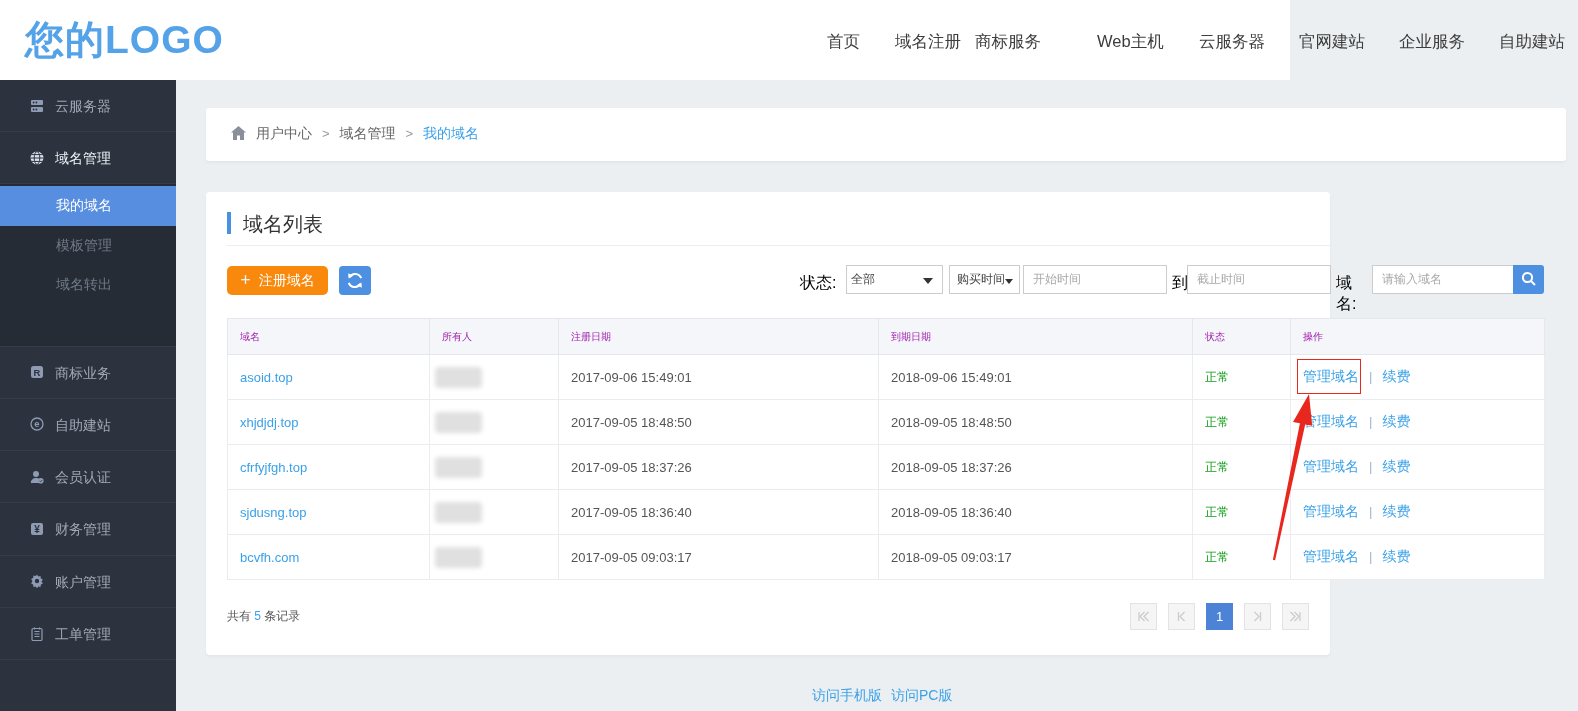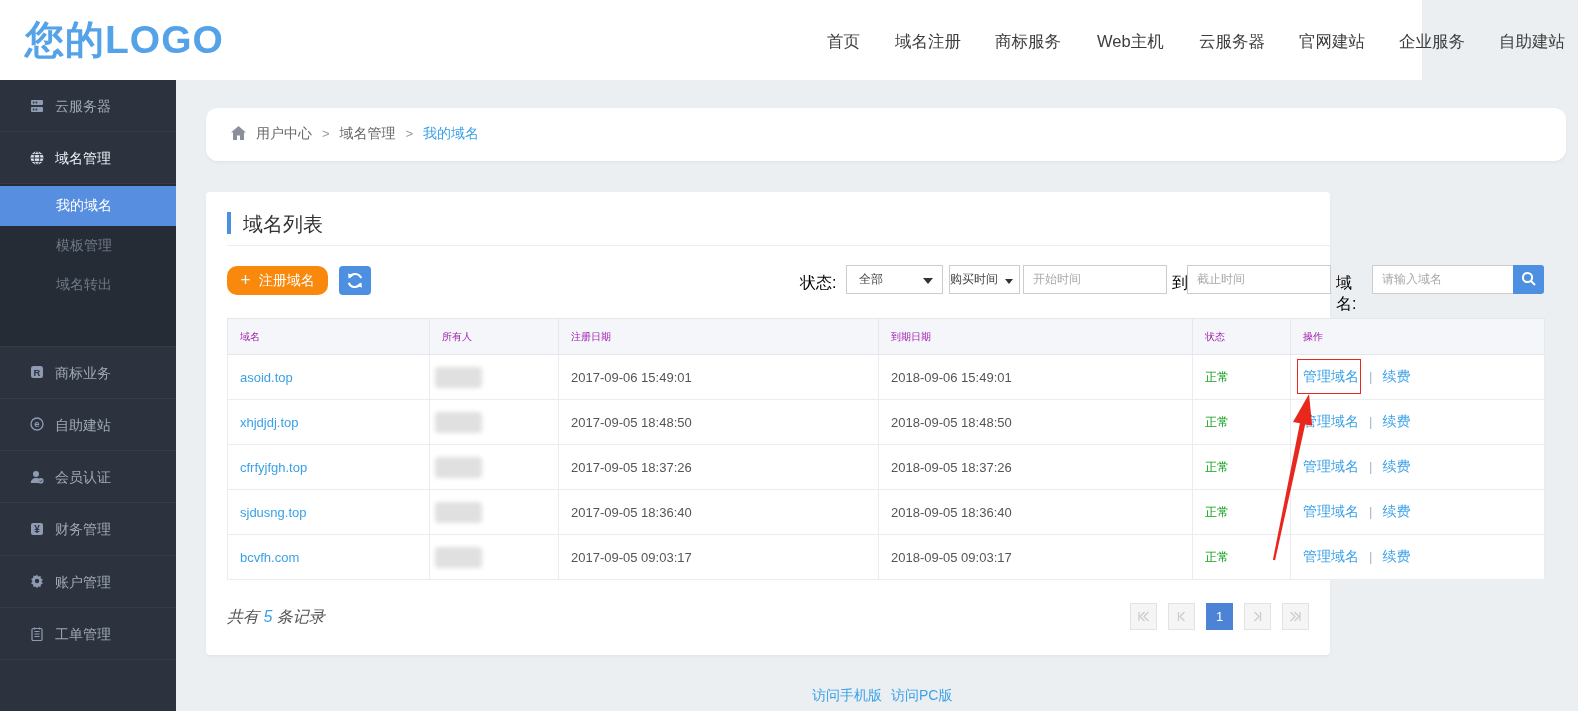--- a/index.html
+++ b/index.html
@@ -1,79 +1,79 @@
 <!DOCTYPE html>
 <html lang="zh"><head>
 <meta charset="utf-8">
 <title>域名列表</title>
 <style>
 * { margin:0; padding:0; box-sizing:border-box; }
 html,body { width:1578px; height:711px; overflow:hidden; }
 body { font-family:"Liberation Sans", sans-serif; background:#ebeff2; position:relative; }
 
-.header { position:absolute; left:0; top:0; width:1422px; height:80px; background:#fff; }
+.header { position:absolute; left:0; top:0; width:1290px; height:80px; background:#fff; }
 .logo { position:absolute; left:25px; top:13px; font-size:39px; font-weight:bold; color:#54a2e8; letter-spacing:1px; }
 .topnav span { position:absolute; top:31px; font-size:16.5px; color:#3d3d3d; white-space:nowrap; }
 
 .sidebar { position:absolute; left:0; top:80px; width:176px; height:631px; background:#2c333e; }
 .sitem { position:relative; height:52.3px; line-height:52.3px; color:#9fa9b5; font-size:14px; padding-left:55px; border-bottom:1px solid #353d49; }
 .sitem .ic { position:absolute; left:30px; top:50%; margin-top:-7px; width:14px; height:14px; }
 .sitem.h52 { height:52px; line-height:52px; }
 .subnav { background:#262c36; padding-top:2px; height:162.5px; border-bottom:1px solid #353d49; }
 .subnav .si { height:39.6px; line-height:39.6px; padding-left:56px; font-size:14px; color:#6f7a87; }
 .subnav .si.act { background:#588ee0; color:#fff; }
 
-.bread { position:absolute; left:206px; top:108px; width:1360px; height:53px; background:#fff; border-radius:12px; box-shadow:0 2px 3px rgba(0,0,0,0.04); font-size:14px; color:#666;text-align:center; }
+.bread { position:absolute; left:206px; top:108px; width:1360px; height:53px; background:#fff; border-radius:3px; box-shadow:0 2px 3px rgba(0,0,0,0.04); font-size:14px; color:#666;text-align:center; }
 .bread .inner { position:absolute; left:25px; top:17px; }
 .bread .sep { color:#999; margin:0 10px; font-size:13px; }
 .bread .cur { color:#3aa1e8; }
 .bread svg { vertical-align:-2px; margin-right:6px; }
 .panel { position:absolute; left:206px; top:192px; width:1124px; height:463px; background:#fff; border-radius:4px; box-shadow:0 2px 3px rgba(0,0,0,0.04); }
 .ptitle { position:absolute; left:21px; top:19px; font-size:20px; color:#333; }
 .ptitle .bar { display:inline-block; width:4px; height:22px; background:#4a90e2; vertical-align:-3px; margin-right:12px; }
 .phr { position:absolute; left:21px; top:53px; width:1318px; height:1px; background:#ededed; }
 
-.btn-orange { position:absolute; left:21px; top:74px; width:101px; height:29px; background:#f8890d; border-radius:10px; color:#fff; font-size:14px; text-align:center; line-height:29px; }
+.btn-orange { position:absolute; left:21px; top:74px; width:101px; height:29px; background:#f8890d; border-radius:5px; color:#fff; font-size:14px; text-align:center; line-height:29px; }
 .btn-orange .plus { font-size:18px; font-weight:400; color:#e9f5ef; margin-right:8px; vertical-align:-1px; }
 .btn-blue { position:absolute; left:133px; top:74px; width:32px; height:29px; background:#4d8fe0; border-radius:4px; text-align:center; line-height:29px; }
 .flabel { position:absolute; }
-.fsel, .finput { position:absolute; top:73px; height:29px; border:1px solid #ccc; background:#fff; font-size:12px; color:#444; line-height:27px; padding-left:12px; }
+.fsel, .finput { position:absolute; top:73px; height:29px; border:1px solid #ccc; background:#fff; font-size:12px; color:#444; line-height:27px; padding-left:4px; }
 .fsel .tri { position:absolute; right:9px; top:12px; width:0; height:0; border-left:5px solid transparent; border-right:5px solid transparent; border-top:6px solid #333; }
 .finput { color:#a9a9a9; padding-left:9px; }
 .btn-search { position:absolute; top:73px; width:31px; height:29px; background:#4d8fe0; border-radius:0 3px 3px 0; text-align:center; }
 
 .tbl { position:absolute; left:21px; top:126px; width:1317px; border-collapse:collapse; table-layout:fixed; font-size:13px; color:#555; }
 .tbl th { background:#f4f6f9; height:36px; font-weight:normal; color:#a21caf; text-align:left; padding-left:12px; border:1px solid #e4e8ec; font-size:10px; }
 .tbl td { height:45px; border:1px solid #eaedf0; padding-left:12px; background:#fff; }
 .tbl a { color:#3aa1e8; text-decoration:none; }
 .ok { color:#12a01a; font-size:12px; }
 .blur { width:47px; height:21px; background:#e0e0e0; border-radius:4px; filter:blur(2px); margin-left:-7px; }
 .opsep { color:#9bb6d0; margin:0 10px; }
 .tbl td.op a { font-size:14px; }
 
-.total { position:absolute; left:21px; top:411px; font-size:16px; color:#555; line-height:27px;font-style:italic; }
+.total { position:absolute; left:21px; top:411px; font-size:12px; color:#555; line-height:27px; }
 .total b { color:#3aa1e8; font-weight:normal; }
 .pager { position:absolute; top:411px; right:21px; font-size:0; }
 .pg { display:inline-block; width:27px; height:27px; margin-left:11px; font-size:13px; background:#f5f5f5; border:1px solid #e3e3e3; text-align:center; line-height:25px; vertical-align:top; }
 .pg.on { background:#4c83d6; border-color:#4c83d6; color:#fff; font-size:13px; }
 
 .flinks { position:absolute; top:687px; left:812px; font-size:14px; color:#3aa1e8; }
 .flinks span { margin-right:9px; }
 
 .redbox { position:absolute; left:1297px; top:359px; width:64px; height:35px; border:1px solid #e8281e; }
 .arrow { position:absolute; left:0; top:0; width:1578px; height:711px; pointer-events:none; }
 </style>
 </head>
 <body>
 <div class="header">
   <div class="logo">您的LOGO</div>
   <div class="topnav">
     <span style="left:827px">首页</span>
     <span style="left:895px">域名注册</span>
-    <span style="left:995px">商标服务</span>
+    <span style="left:975px">商标服务</span>
     <span style="left:1097px">Web主机</span>
     <span style="left:1199px">云服务器</span>
     <span style="left:1299px">官网建站</span>
     <span style="left:1399px">企业服务</span>
     <span style="left:1499px">自助建站</span>
   </div>
 </div>
 
 <div class="sidebar">
   <div class="sitem h52"><svg class="ic" viewBox="0 0 14 14">
@@ -148,21 +148,21 @@
         <g fill="none" stroke="#fff" stroke-width="2.2">
           <path d="M15.2 6.2A6.6 6.6 0 0 0 3.4 5.2"></path>
           <path d="M2.8 10.8A6.6 6.6 0 0 0 14.6 11.8"></path>
         </g>
         <path fill="#fff" d="M2.2 1.2l0.4 5.2 4.6-2.6z"></path>
         <path fill="#fff" d="M15.8 15.8l-0.4-5.2-4.6 2.6z"></path>
       </svg></div>
 
   <div class="flabel" style="left:594px; top:81px;">状态:</div>
   <div class="fsel" style="left:640px; width:97px;">全部<span class="tri"></span></div>
-  <div class="fsel" style="left:743px; width:71px; padding-left:0;">购买时间<span class="tri" style="border-left-width:4px;border-right-width:4px;border-top-width:5px;right:6px;top:13px;"></span></div>
+  <div class="fsel" style="left:743px; width:71px; padding-left:7px;">购买时间<span class="tri" style="border-left-width:4px;border-right-width:4px;border-top-width:5px;right:6px;top:13px;"></span></div>
   <div class="finput" style="left:817px; width:144px;">开始时间</div>
   <div class="flabel" style="left:966px; top:81px;">到</div>
   <div class="finput" style="left:981px; width:144px;">截止时间</div>
   <div class="flabel" style="left:1130px; top:81px;">域名:</div>
   <div class="finput" style="left:1166px; width:142px;">请输入域名</div>
   <div class="btn-search" style="left:1307px;"><svg width="16" height="16" viewBox="0 0 16 16" style="margin-top:6px;">
         <circle cx="6.5" cy="6.5" r="4.6" fill="none" stroke="#fff" stroke-width="2"></circle>
         <path d="M10 10l4 4" stroke="#fff" stroke-width="2"></path>
       </svg></div>
 

